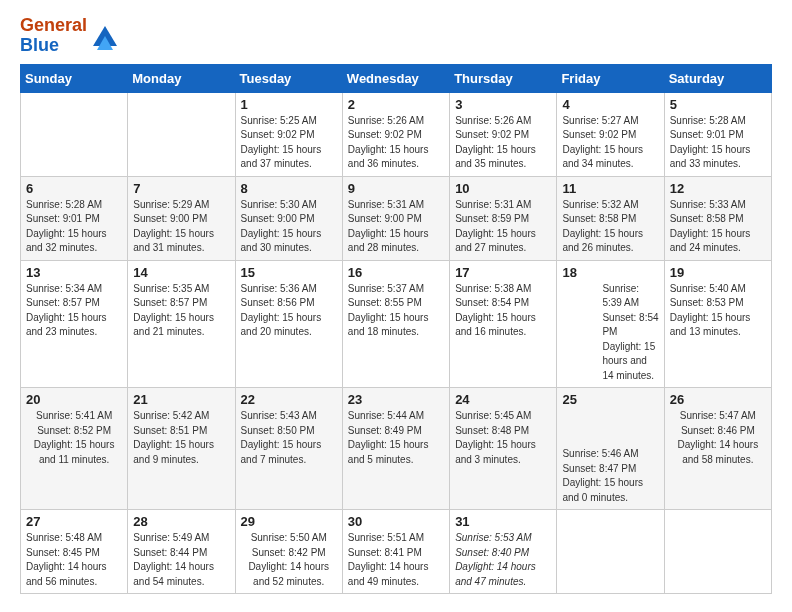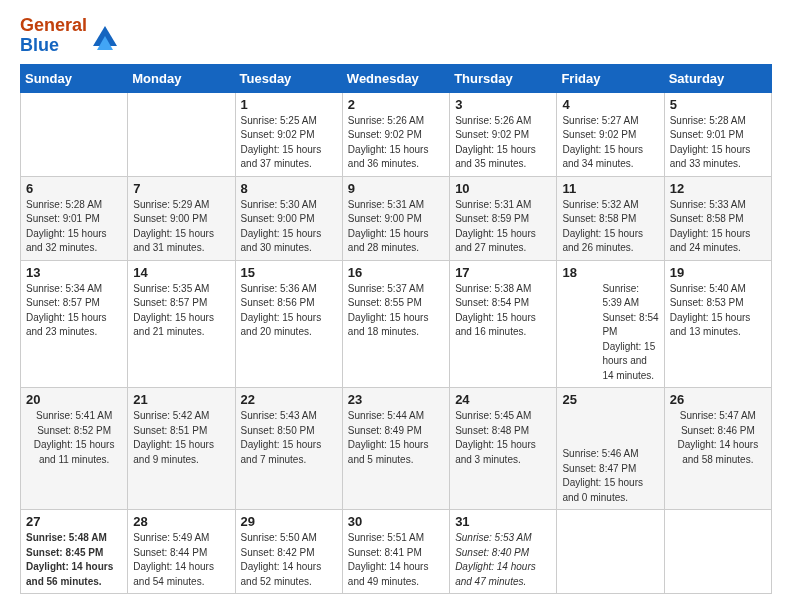--- a/index.html
+++ b/index.html
@@ -277,33 +277,33 @@
         <td>
           <span class="day-num">26</span>
           <div class="day-info" style="white-space: pre-line; text-align: center;">Sunrise: 5:47 AM
 Sunset: 8:46 PM
 Daylight: 14 hours and 58 minutes.</div>
         </td>
       </tr>
       <tr>
         <td>
           <span class="day-num">27</span>
-          <div class="day-info" style="white-space: pre-line; font-weight: bold;">Sunrise: 5:48 AM
+          <div class="day-info" style="white-space: pre-line;">Sunrise: 5:48 AM
 Sunset: 8:45 PM
 Daylight: 14 hours and 56 minutes.</div>
         </td>
         <td>
           <span class="day-num">28</span>
           <div class="day-info" style="white-space: pre-line;">Sunrise: 5:49 AM
 Sunset: 8:44 PM
 Daylight: 14 hours and 54 minutes.</div>
         </td>
         <td>
           <span class="day-num">29</span>
-          <div class="day-info" style="white-space: pre-line;">Sunrise: 5:50 AM
+          <div class="day-info" style="white-space: pre-line; text-align: center;">Sunrise: 5:50 AM
 Sunset: 8:42 PM
 Daylight: 14 hours and 52 minutes.</div>
         </td>
         <td>
           <span class="day-num">30</span>
           <div class="day-info" style="white-space: pre-line;">Sunrise: 5:51 AM
 Sunset: 8:41 PM
 Daylight: 14 hours and 49 minutes.</div>
         </td>
         <td>

